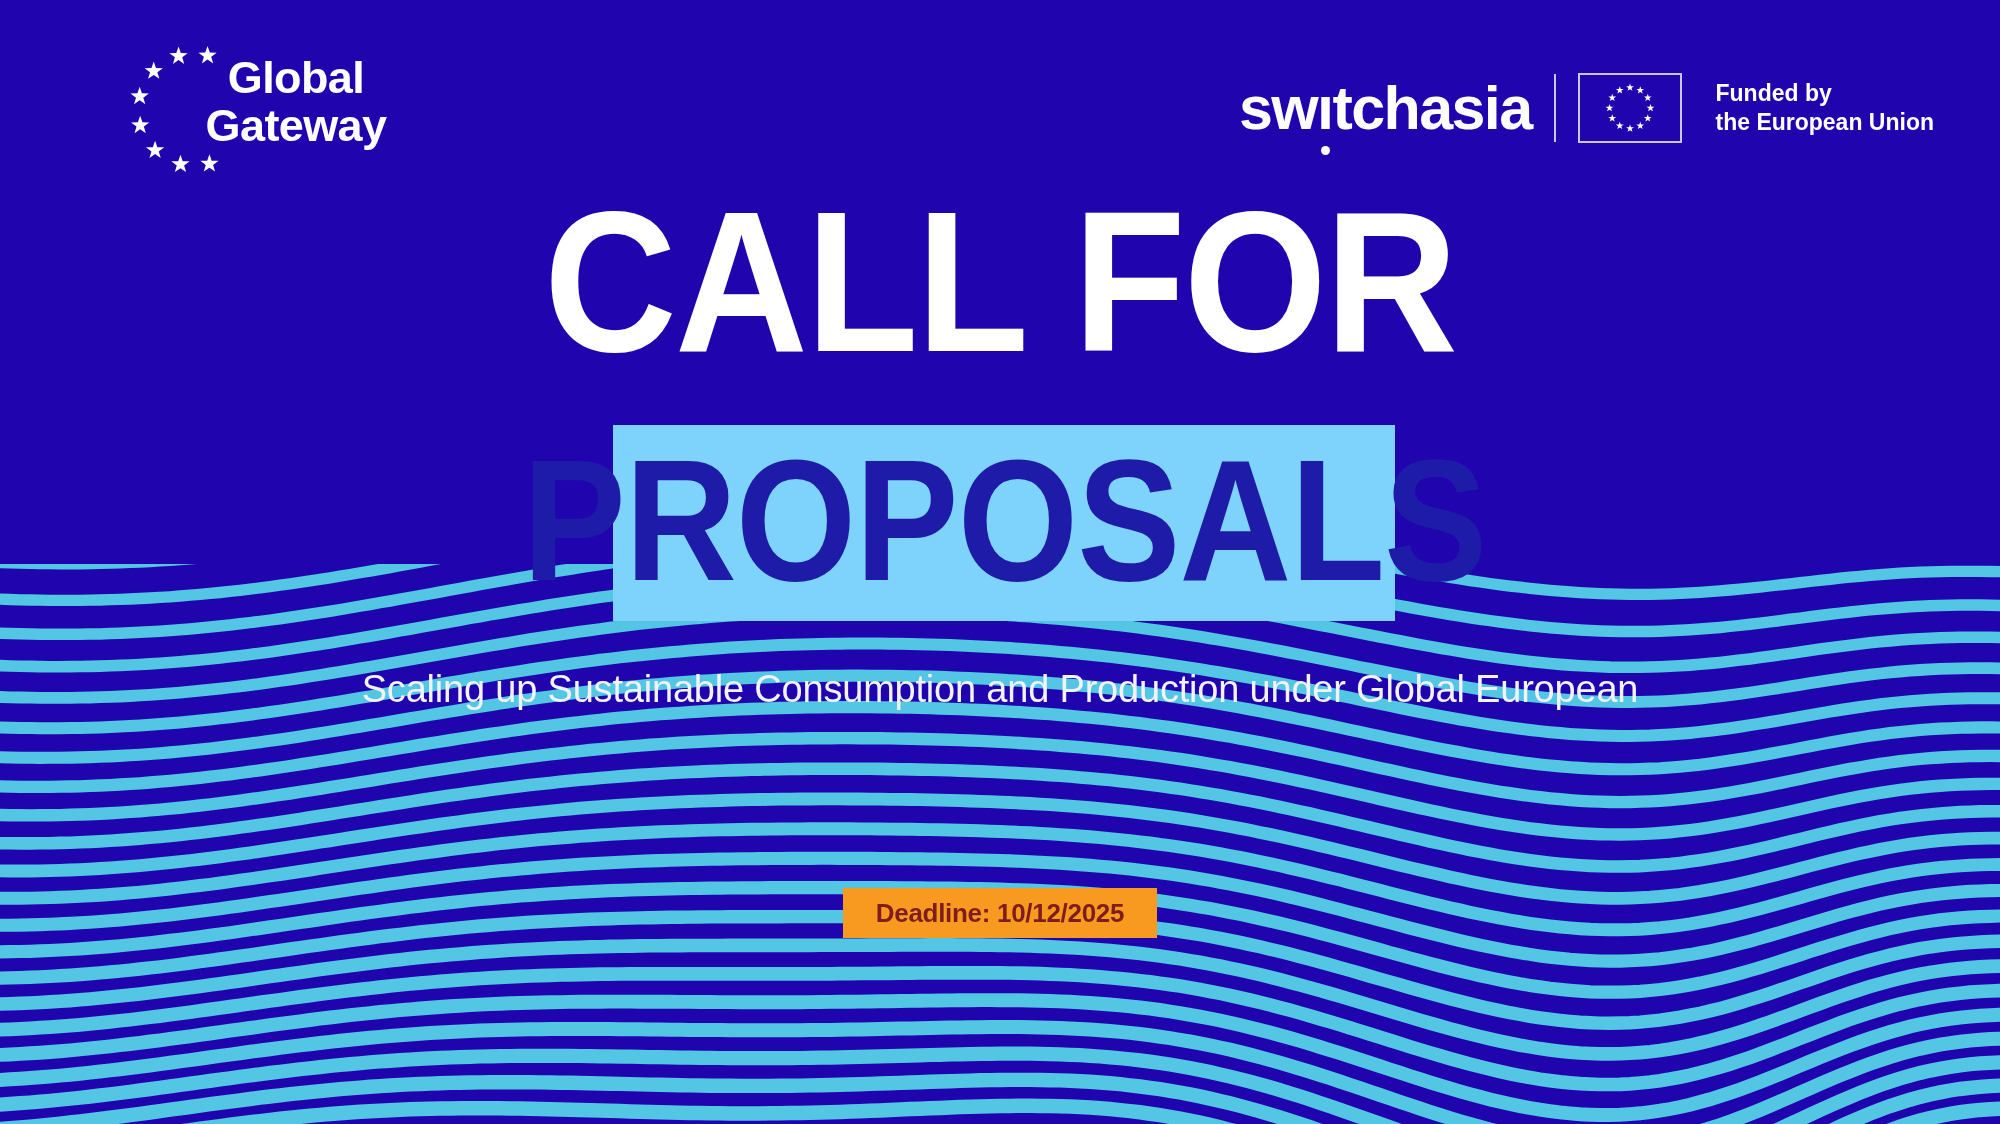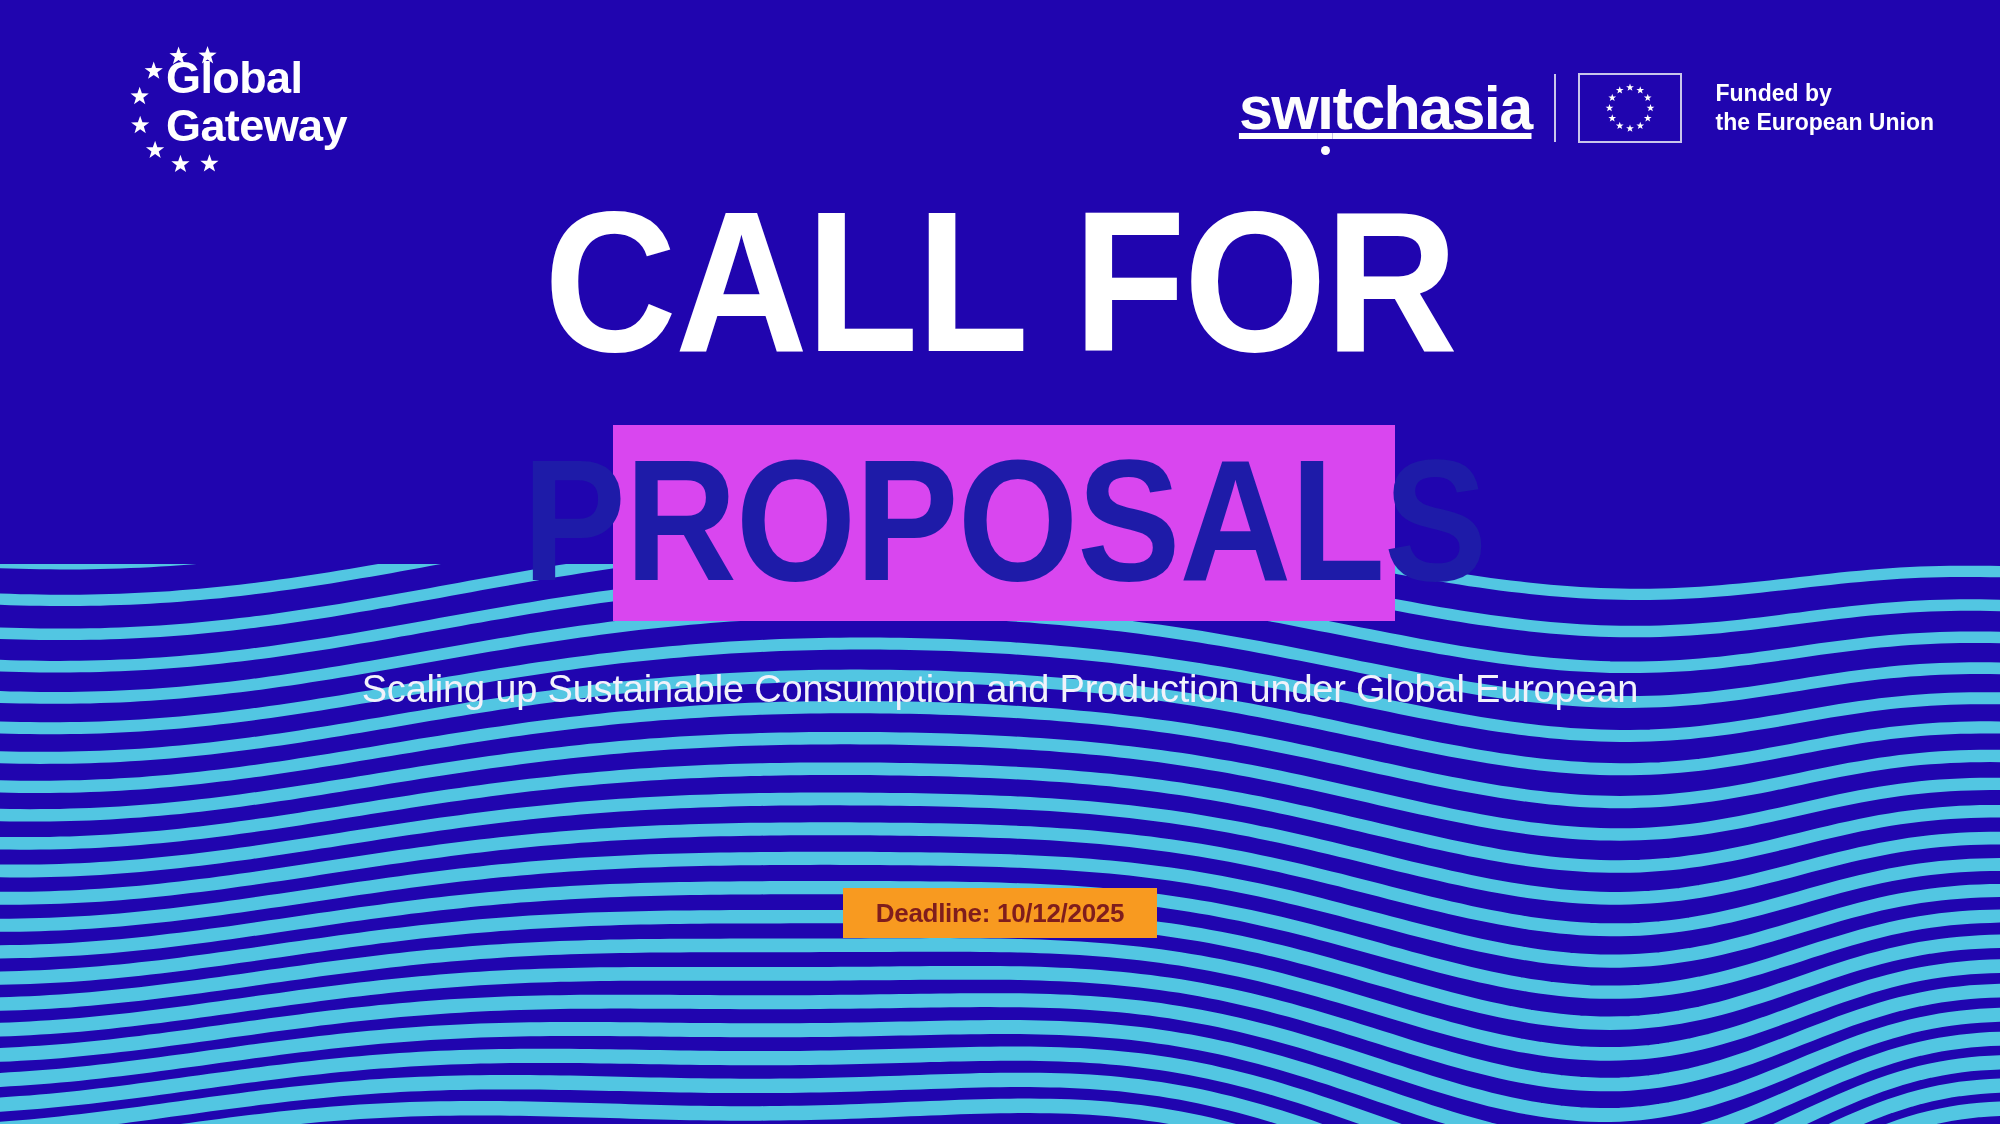--- a/index.html
+++ b/index.html
@@ -31,41 +31,41 @@
   }
   #gg-stars { position:absolute; left:0; top:0; width:130px; height:130px; }
   #gg-text {
     position:absolute; left:48px; top:10px;
     width:260px;
     color:#ffffff;
     font-weight:bold;
     font-size:45px;
     line-height:48px;
     letter-spacing:-0.6px;
+    text-align:center;
   }
   #gg-text .ln { display:block; white-space:nowrap; }
 
   
   #topright {
     position:absolute;
     right:66px; top:72px;
     height:72px;
     display:flex; align-items:center;
     z-index:5;
   }
   #sa-word {
     color:#fdfdfd;
     font-size:61px;
     font-weight:bold;
     letter-spacing:-1.6px;
     line-height:60px;
     position:relative;
     padding-right:22px;
     white-space:nowrap;
-    text-decoration:underline;
   }
   #sa-word .dotless { position:relative; }
   #sa-word .dotless::after {
     content:"";
     position:absolute;
     left:50%; margin-left:-4px;
     bottom:-13px;
     width:9px; height:9px;
     border-radius:50%;
     background:#fdfdfd;
@@ -106,21 +106,21 @@
     letter-spacing:-2px;
     transform:scaleX(0.92);
     transform-origin:50% 50%;
     white-space:nowrap;
   }
 
   #proposals-box {
     position:absolute;
     left:613px; top:425px;
     width:782px; height:196px;
-    background:#d946ef;
+    background:#7dd3fc;
     z-index:5;
     display:flex; align-items:center; justify-content:center;
   }
   #proposals-text {
     color:#1E1BA8;
     font-size:172px;
     font-weight:bold;
     line-height:172px;
     letter-spacing:-1px;
     transform:scaleX(0.9);

